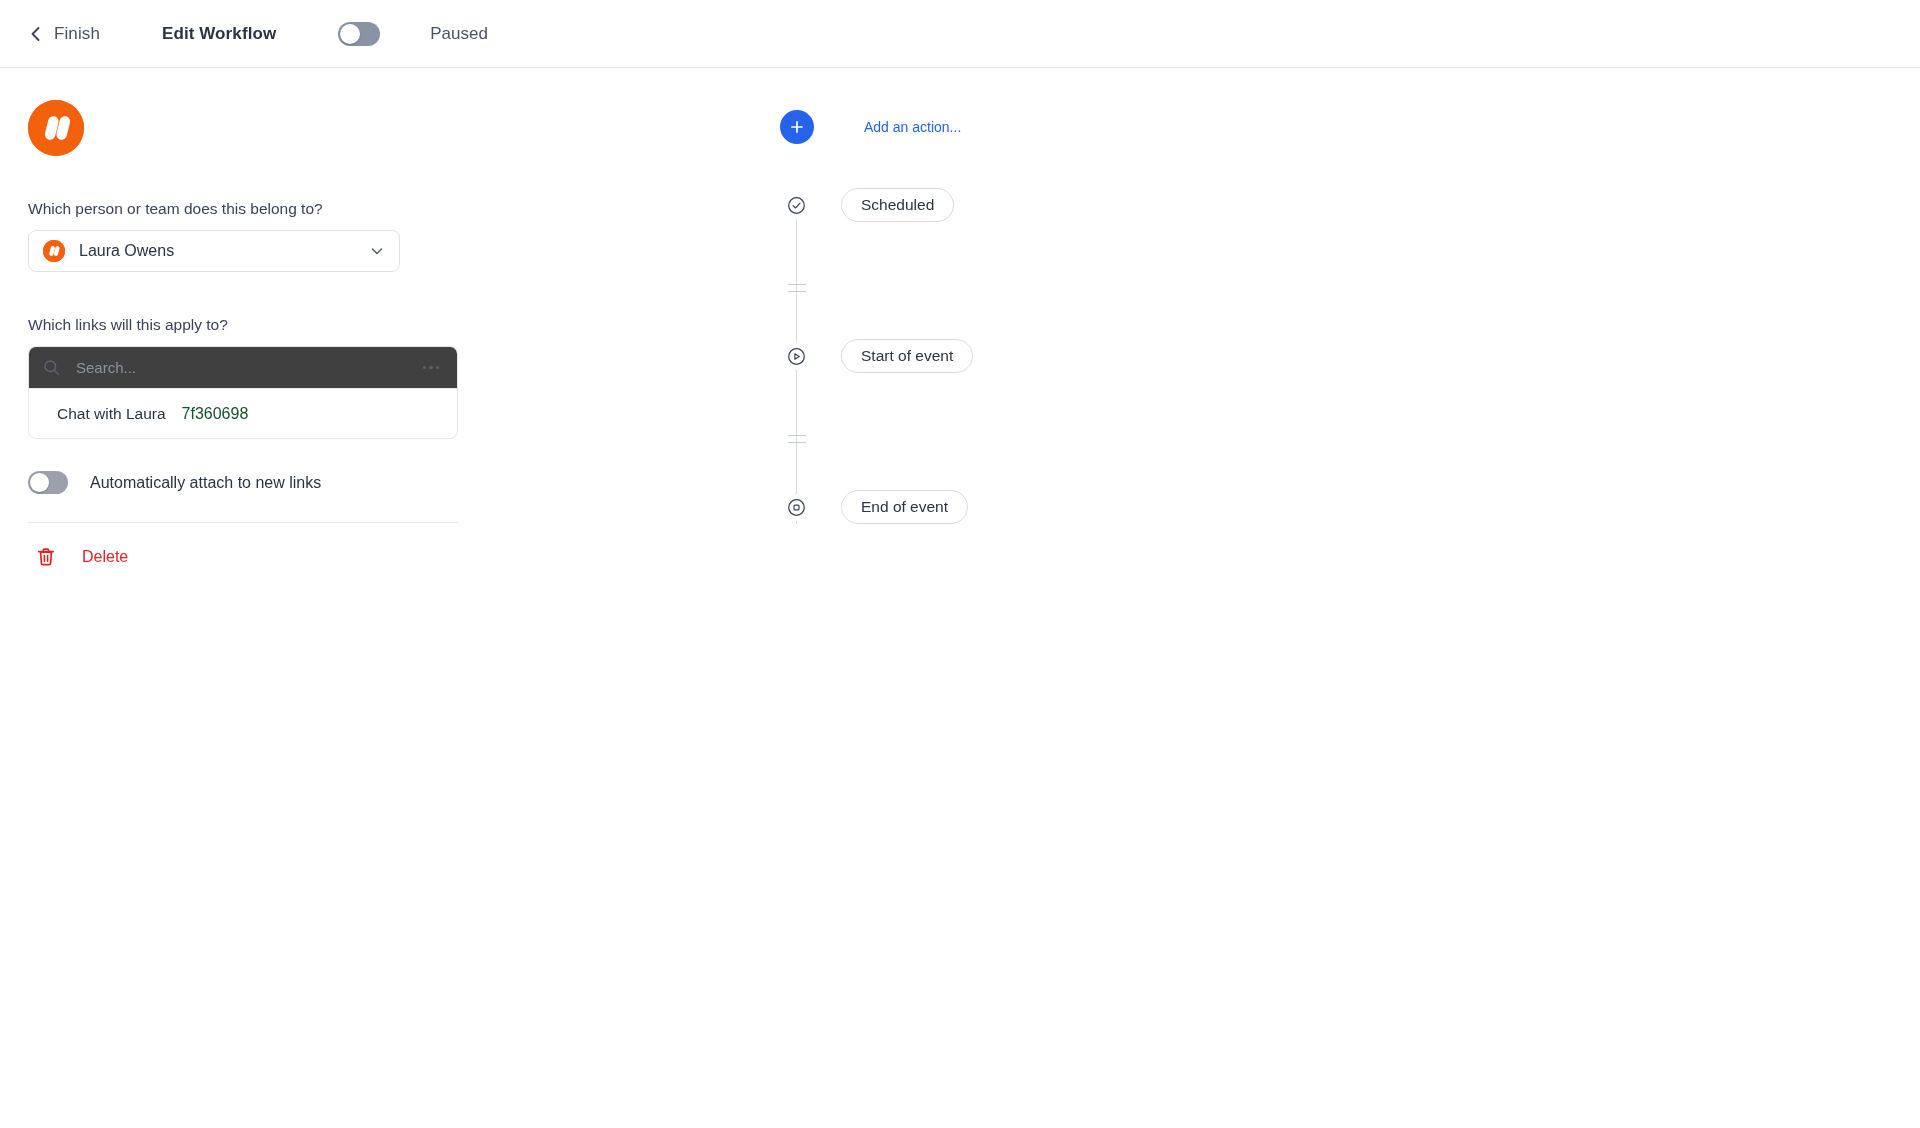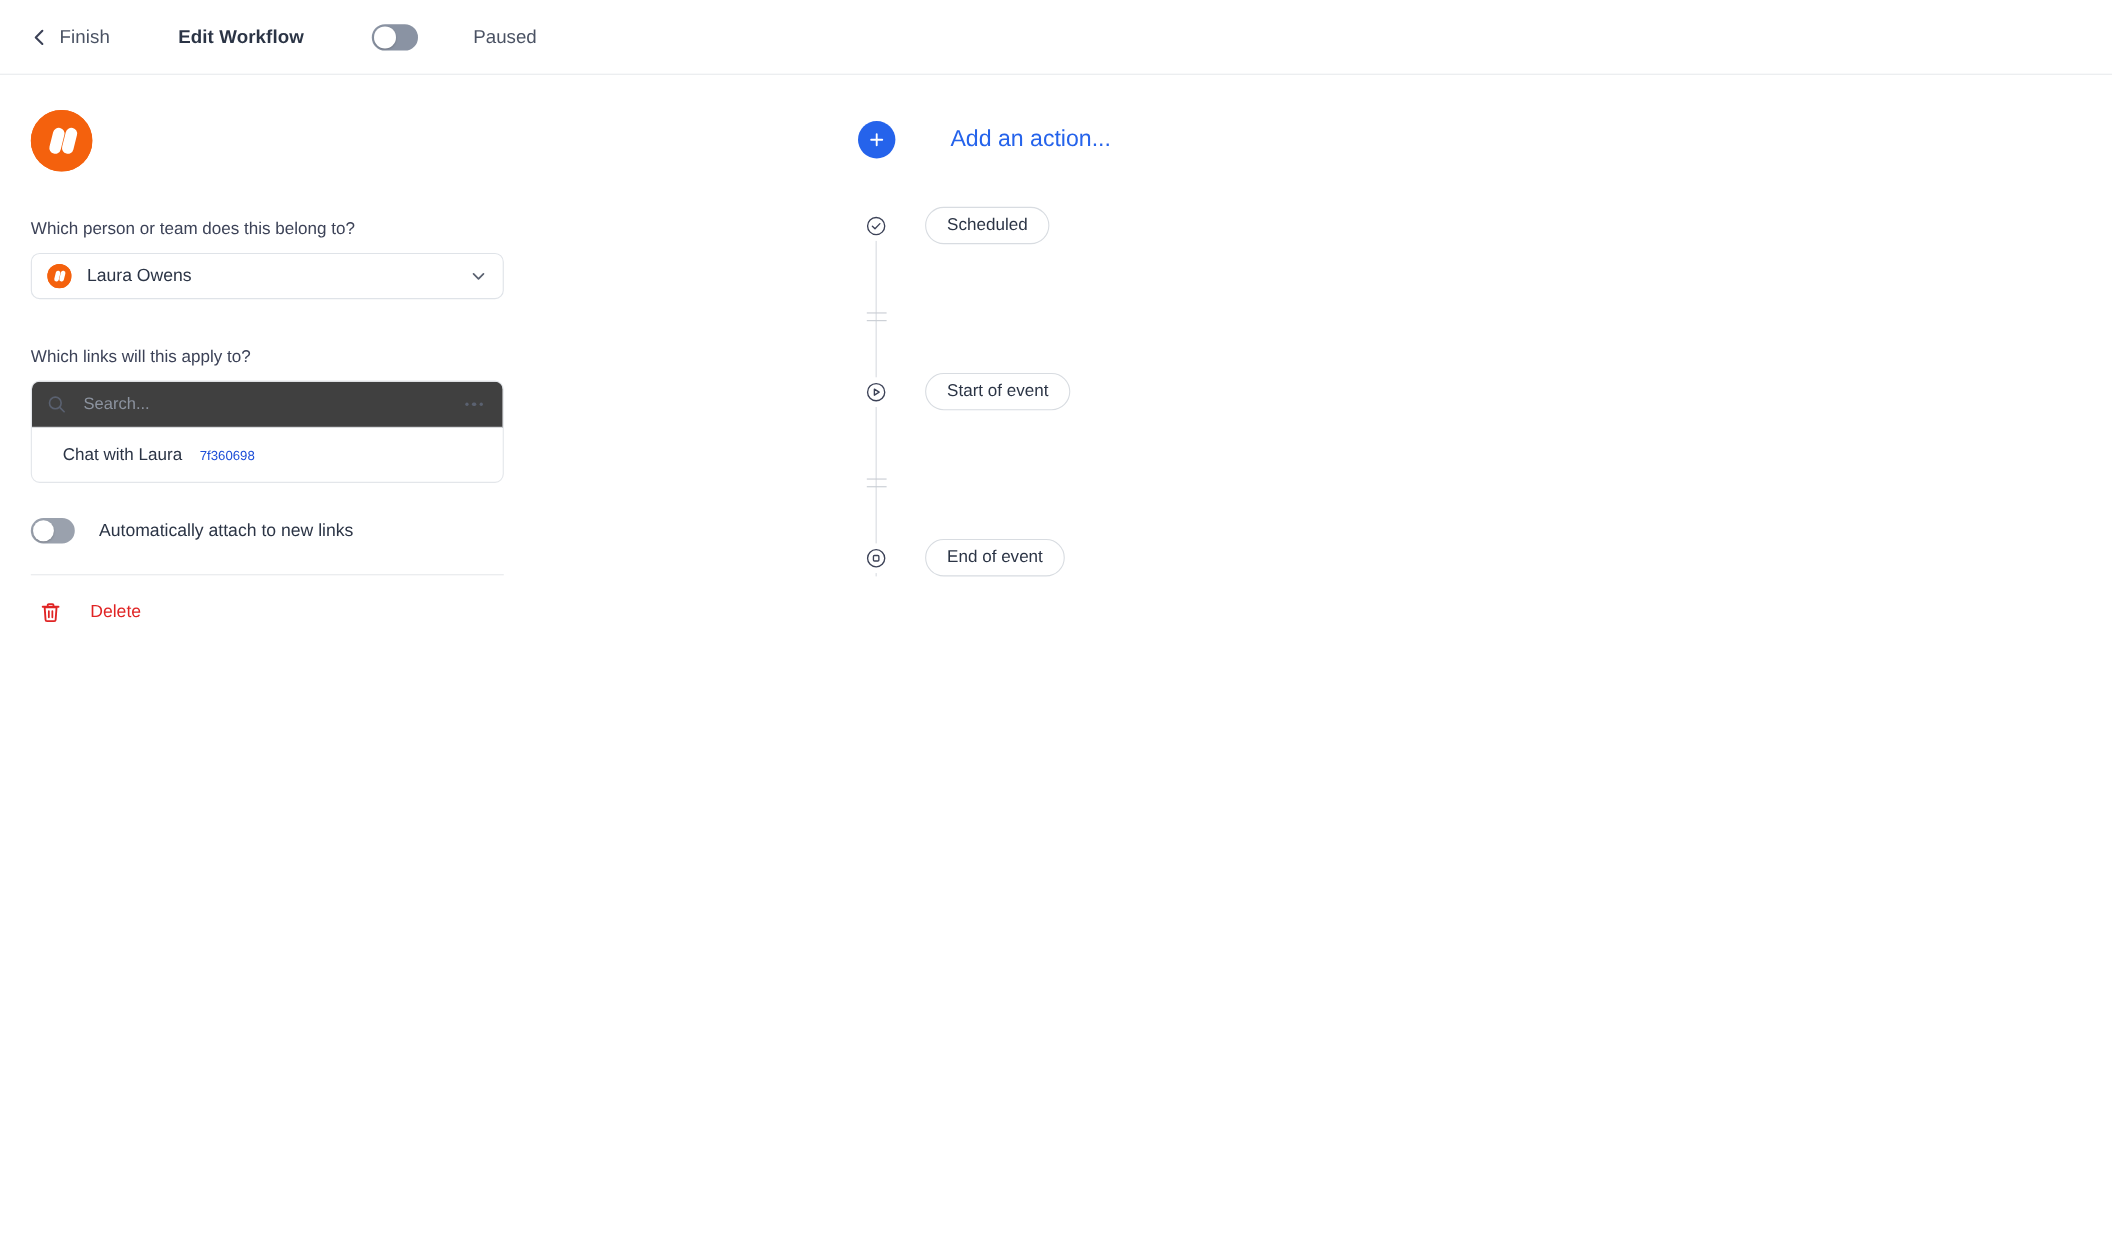--- a/index.html
+++ b/index.html
@@ -130,21 +130,21 @@
   
   .field-label {
     font-size: 15.5px;
     color: #3c4257;
     margin-top: 44px;
     margin-bottom: 12px;
   }
 
   
   .owner-select {
-    width: 430px;
+    width: 372px;
     height: 42px;
     border: 1px solid #dfe3e8;
     border-radius: 8px;
     display: flex;
     align-items: center;
     padding: 0 14px;
     background: #fff;
     cursor: pointer;
   }
   .avatar-sm {
@@ -213,22 +213,22 @@
     position: absolute;
     left: 28px; right: 22px; top: 0;
     height: 1px;
     background: #eceef1;
   }
   .link-title {
     font-size: 15.5px;
     color: #2b3445;
   }
   .link-id {
-    font-size: 12px;
-    color: #1d4ed8;
+    font-size: 16px;
+    color: #14532d;
     margin-left: 16px;
   }
 
   
   .attach-row {
     display: flex;
     align-items: center;
     margin-top: 32px;
   }
   .toggle-sm {
@@ -285,21 +285,21 @@
     width: 34px; height: 34px;
     border-radius: 50%;
     background: #2563eb;
     display: flex;
     align-items: center;
     justify-content: center;
     cursor: pointer;
     flex: none;
   }
   .add-action-label {
-    font-size: 21px;
+    font-size: 14px;
     color: #2563eb;
     margin-left: 50px;
     cursor: pointer;
     text-align: right;
   }
 
   .timeline { position: relative; padding-left: 0; }
   .track {
     position: absolute;
     left: 16px;

